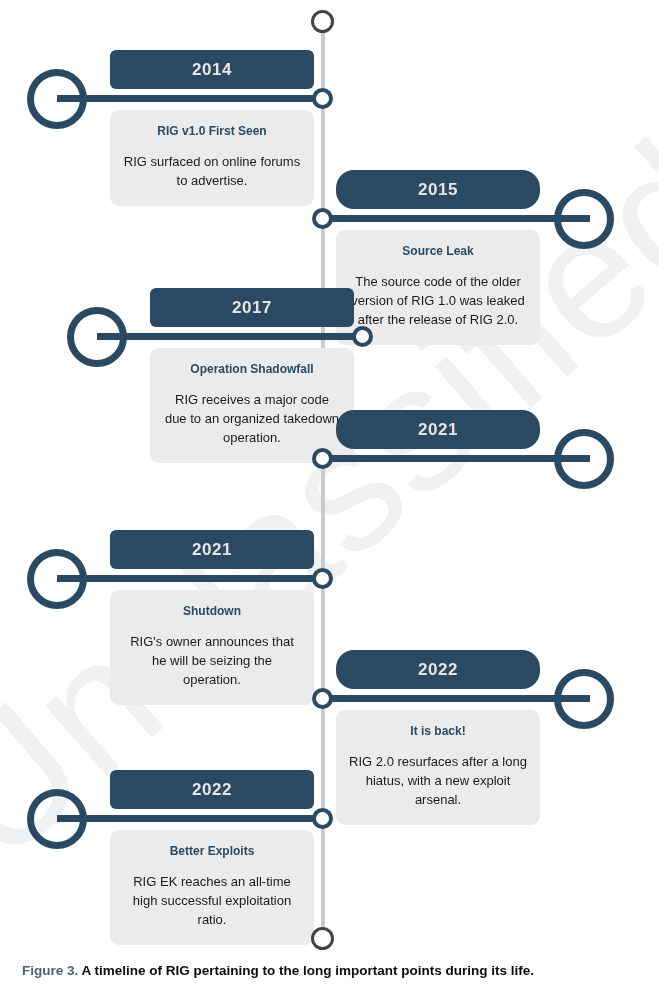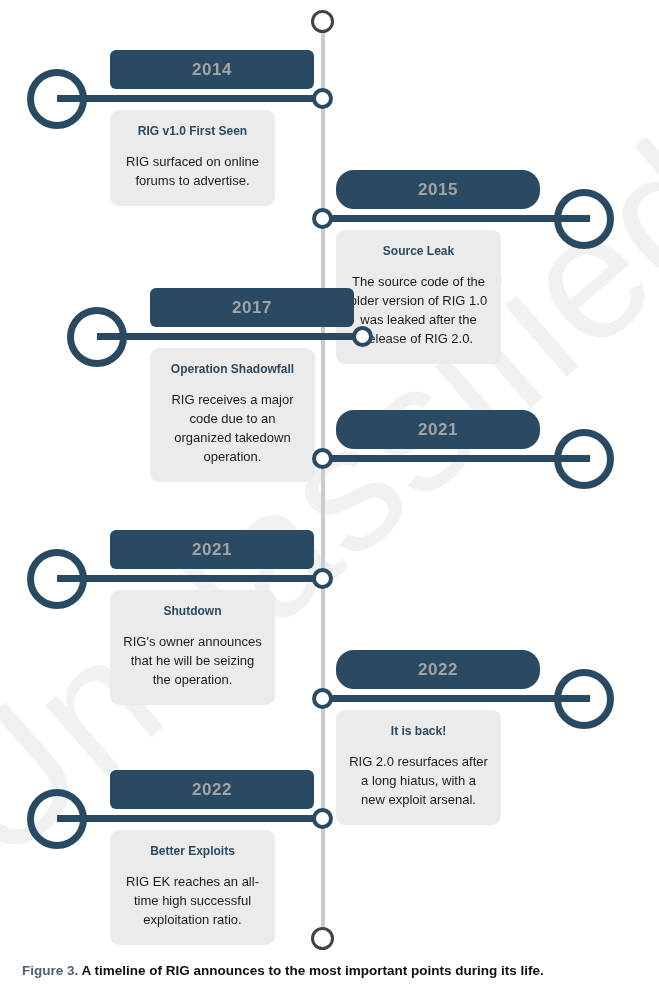--- a/index.html
+++ b/index.html
@@ -110,37 +110,37 @@
   }
 
   
   .year-pill {
     position: absolute;
     top: 0px;
     width: 204px;
     height: 39px;
     background: #2a4a63;
     border-radius: 6px;
-    color: #a3a3a3;
+    color: #e5e5e5;
     font-size: 17px;
     font-weight: bold;
     letter-spacing: 0.5px;
     display: flex;
     align-items: center;
     justify-content: center;
     box-sizing: border-box;
   }
   .row.left  .year-pill { left: 110px; }
   .row.right .year-pill { left: 336px; border-radius: 18px; }
 
   
   .card {
     position: absolute;
     top: 60px;
-    width: 165px;
+    width: 204px;
     background: #ebebeb;
     border-radius: 9px;
     padding: 13px 13px 15px 13px;
     box-sizing: border-box;
     text-align: center;
   }
   .row.left  .card { left: 110px; }
   .row.right .card { left: 336px; }
 
   .card-title {
@@ -247,16 +247,16 @@
         <div class="year-pill">2022</div>
         <div class="card">
           <p class="card-title">Better Exploits</p>
           <p class="card-body">RIG EK reaches an all-time high successful exploitation ratio.</p>
         </div>
       </div>
     </div>
 
   <div class="caption">
     <span class="fig-label">Figure 3.</span>
-    <span>A timeline of RIG announces to the most important points during its life.</span>
+    <span>A timeline of RIG pertaining to the long important points during its life.</span>
   </div>
 
 </div>
 
 </body></html>

